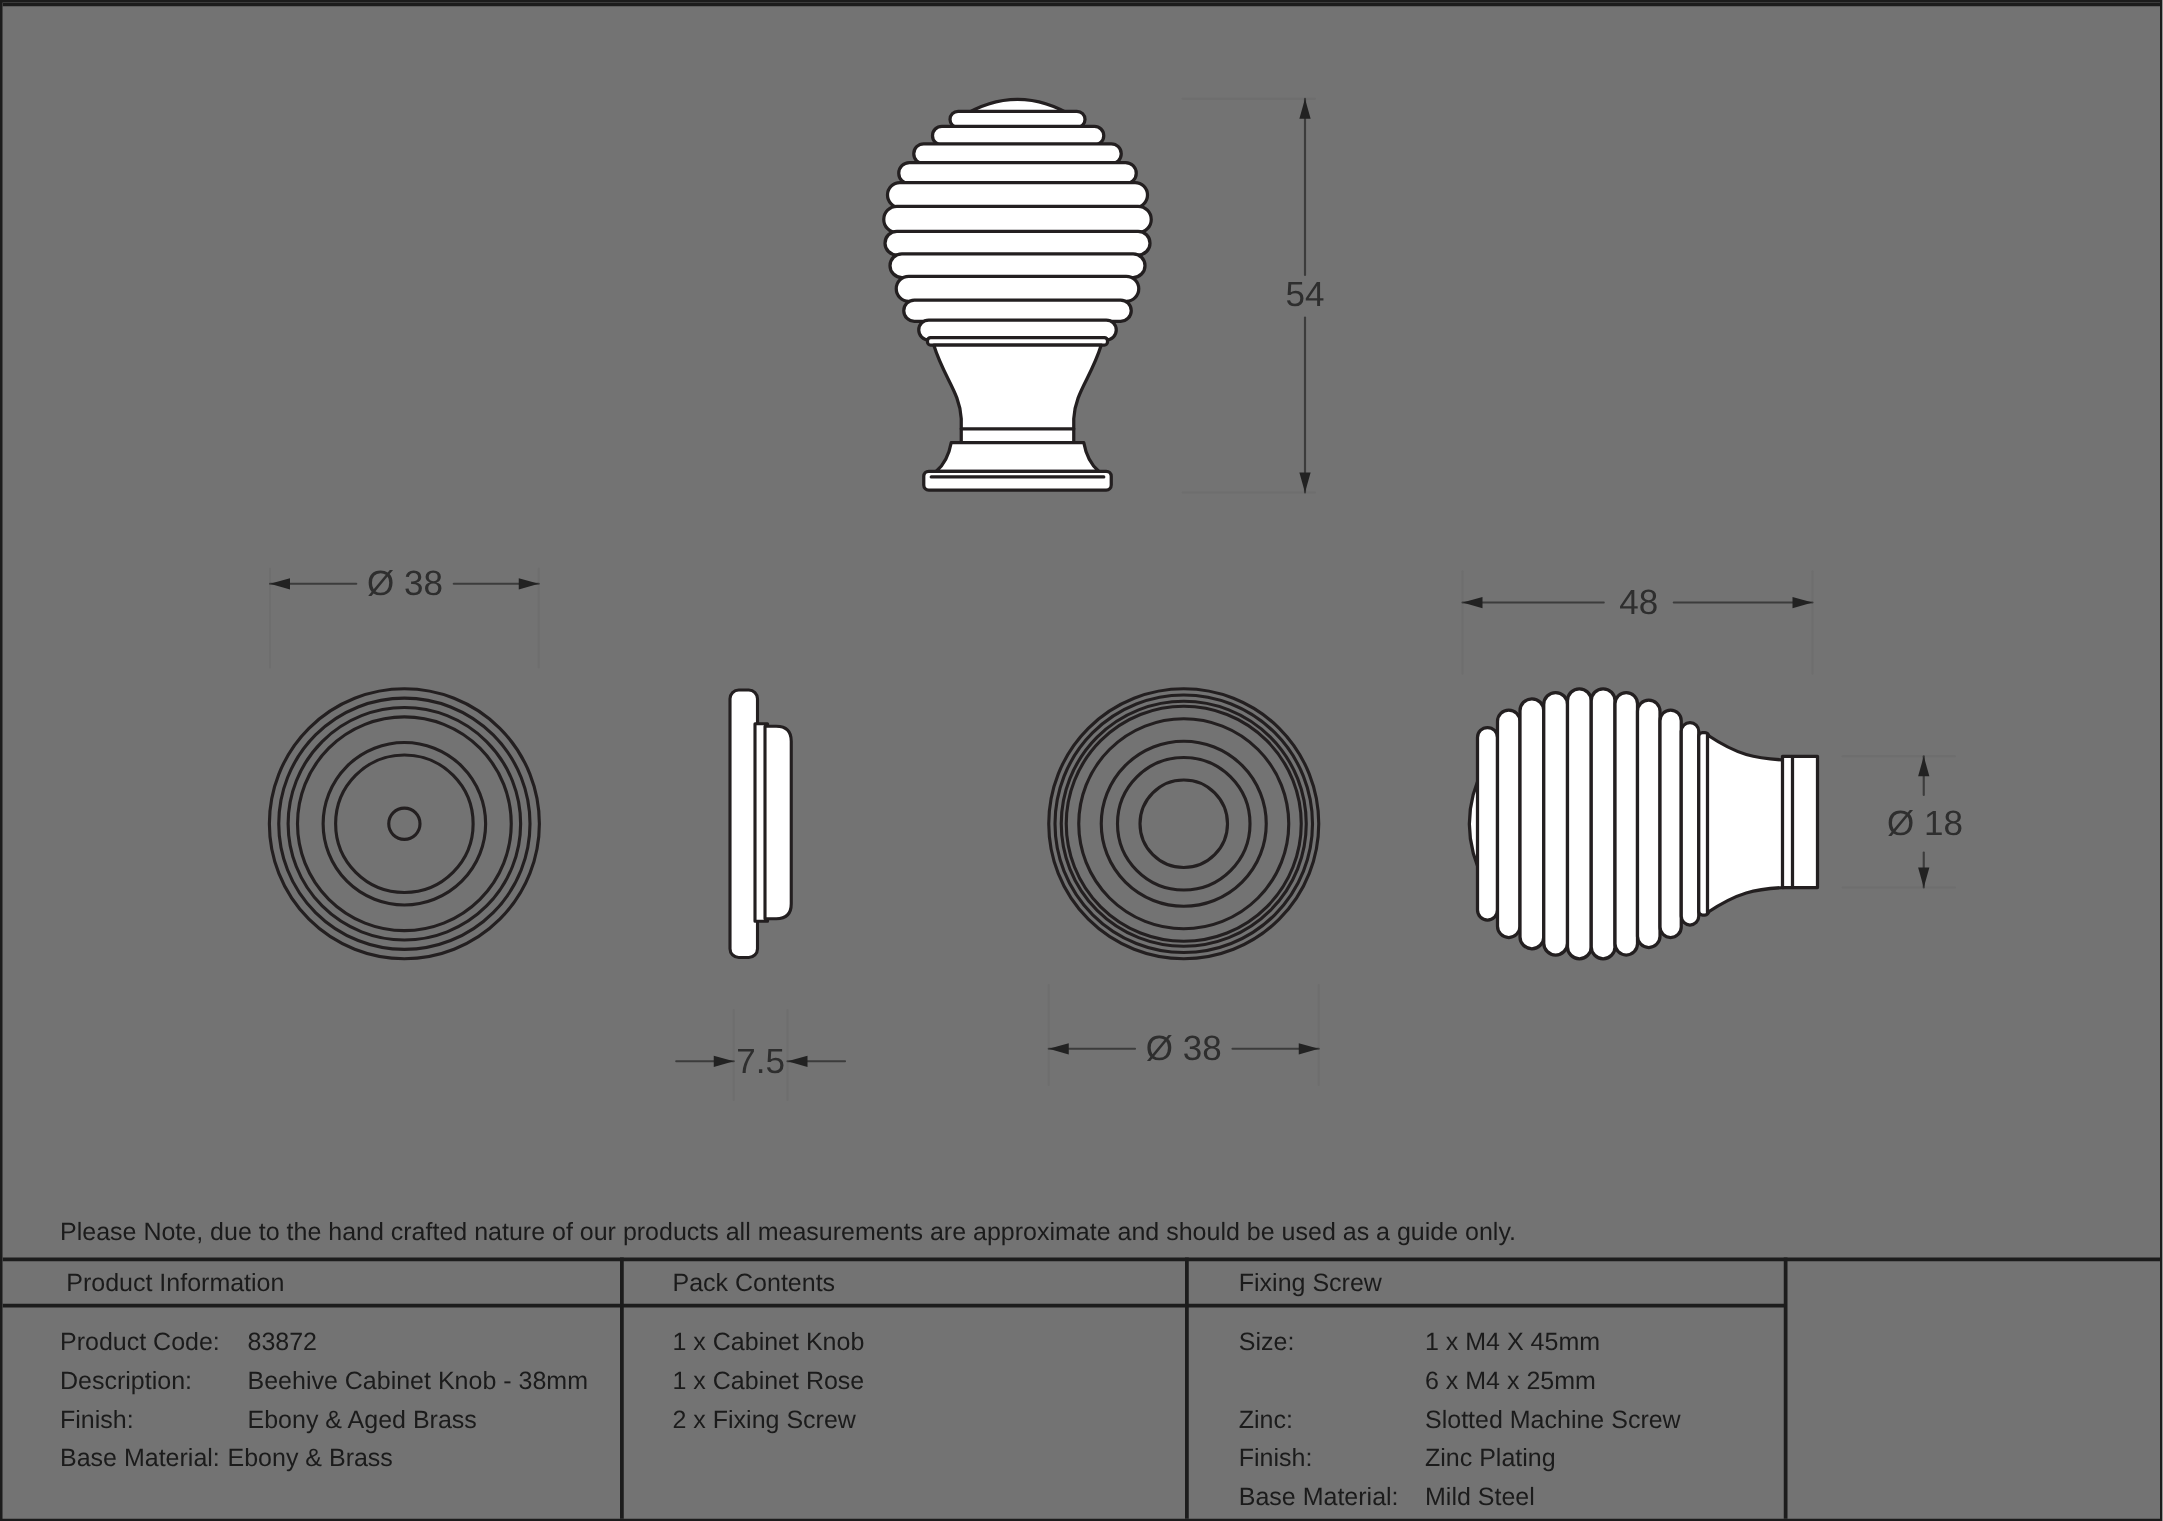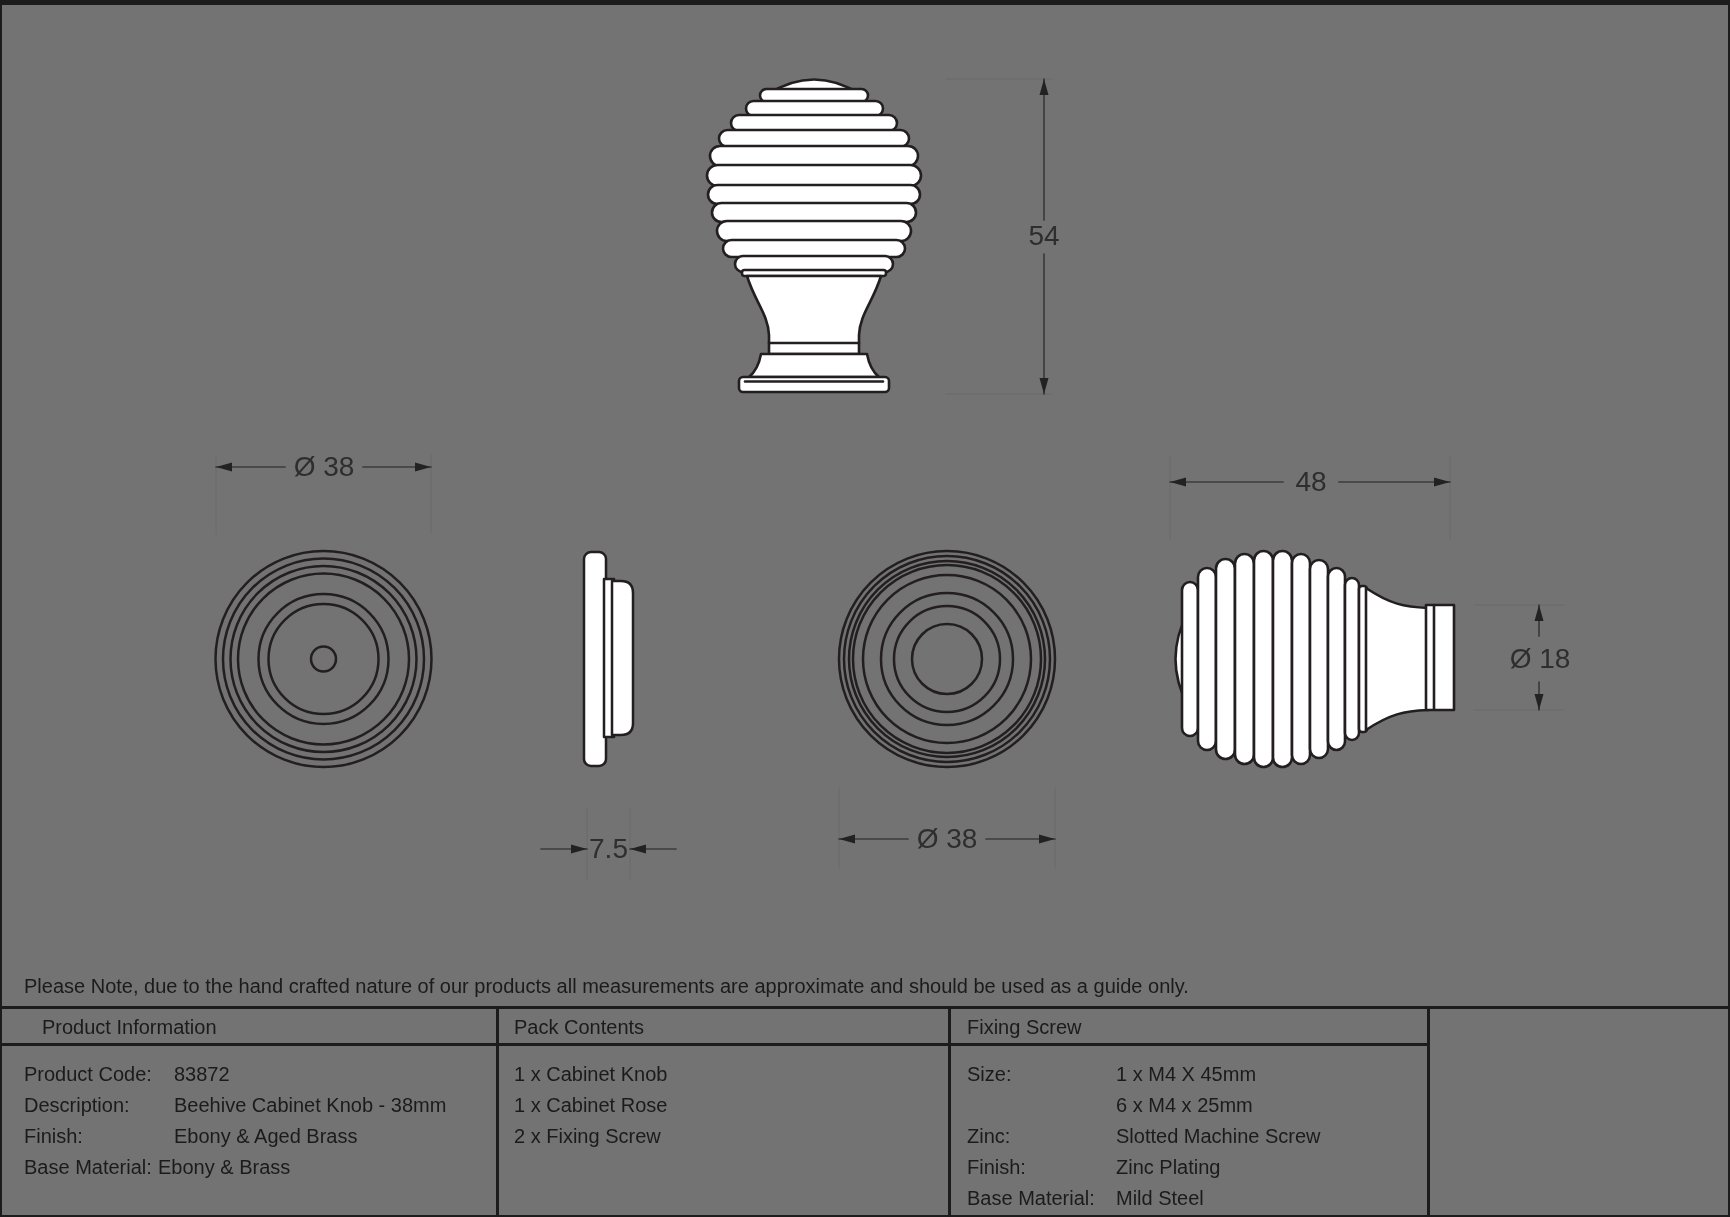--- a/index.html
+++ b/index.html
@@ -2,21 +2,21 @@
 <html><head>
 <meta charset="utf-8">
 <style>
   html,body{margin:0;padding:0;background:#fff;}
   #page{
     position:relative;width:1730px;height:1217px;background:#737373;
     border:2.5px solid #1c1c1c;box-sizing:border-box;overflow:hidden;
     font-family:"Liberation Sans", sans-serif;color:#1b1b1b;
   }
   .hline,.vline{position:absolute;background:#1c1c1c;}
-  .cell{position:absolute;font-size:20px;line-height:24px;white-space:nowrap;color:#1b1b1b;}
+  .cell{position:absolute;font-size:20px;line-height:24px;white-space:nowrap;color:#1b1b1b;margin-left:24px;}
   .hdr{font-size:20px;}
   svg text{font-family:"Liberation Sans", sans-serif;}
   .dimtxt{font-size:28px;fill:#2e2e2e;}
 </style>
 </head>
 <body>
 
 <div id="page">
 
   <svg width="1730" height="953" viewBox="0 0 1730 953" style="position:absolute;left:0;top:0;" fill="none" stroke-linecap="round" stroke-linejoin="round">
@@ -174,21 +174,21 @@
 
   <div class="hline" style="left:0;top:953;width:1730px;height:3px;"></div>
   <div class="cell" style="left:22px;top:972px;">Please Note, due to the hand crafted nature of our products all measurements are approximate and should be used as a guide only.</div>
 
   <div class="hline" style="left:0;top:1004px;width:1730px;height:2.5px;"></div>
   <div class="hline" style="left:0;top:1041px;width:1426px;height:2.5px;"></div>
   <div class="vline" style="left:494px;top:1004px;width:2.5px;height:210px;"></div>
   <div class="vline" style="left:946px;top:1004px;width:2.5px;height:210px;"></div>
   <div class="vline" style="left:1425px;top:1004px;width:2.5px;height:210px;"></div>
 
-  <div class="cell hdr" style="left:40px;top:1013px;">Product Information</div>
+  <div class="cell hdr" style="left:27px;top:1013px;">Product Information</div>
   <div class="cell hdr" style="left:512px;top:1013px;">Pack Contents</div>
   <div class="cell hdr" style="left:965px;top:1013px;">Fixing Screw</div>
 
   <div class="cell" style="left:22px;top:1060px;">Product Code:</div>
   <div class="cell" style="left:172px;top:1060px;">83872</div>
   <div class="cell" style="left:22px;top:1091px;">Description:</div>
   <div class="cell" style="left:172px;top:1091px;">Beehive Cabinet Knob - 38mm</div>
   <div class="cell" style="left:22px;top:1122px;">Finish:</div>
   <div class="cell" style="left:172px;top:1122px;">Ebony &amp; Aged Brass</div>
   <div class="cell" style="left:22px;top:1153px;">Base Material:</div>

